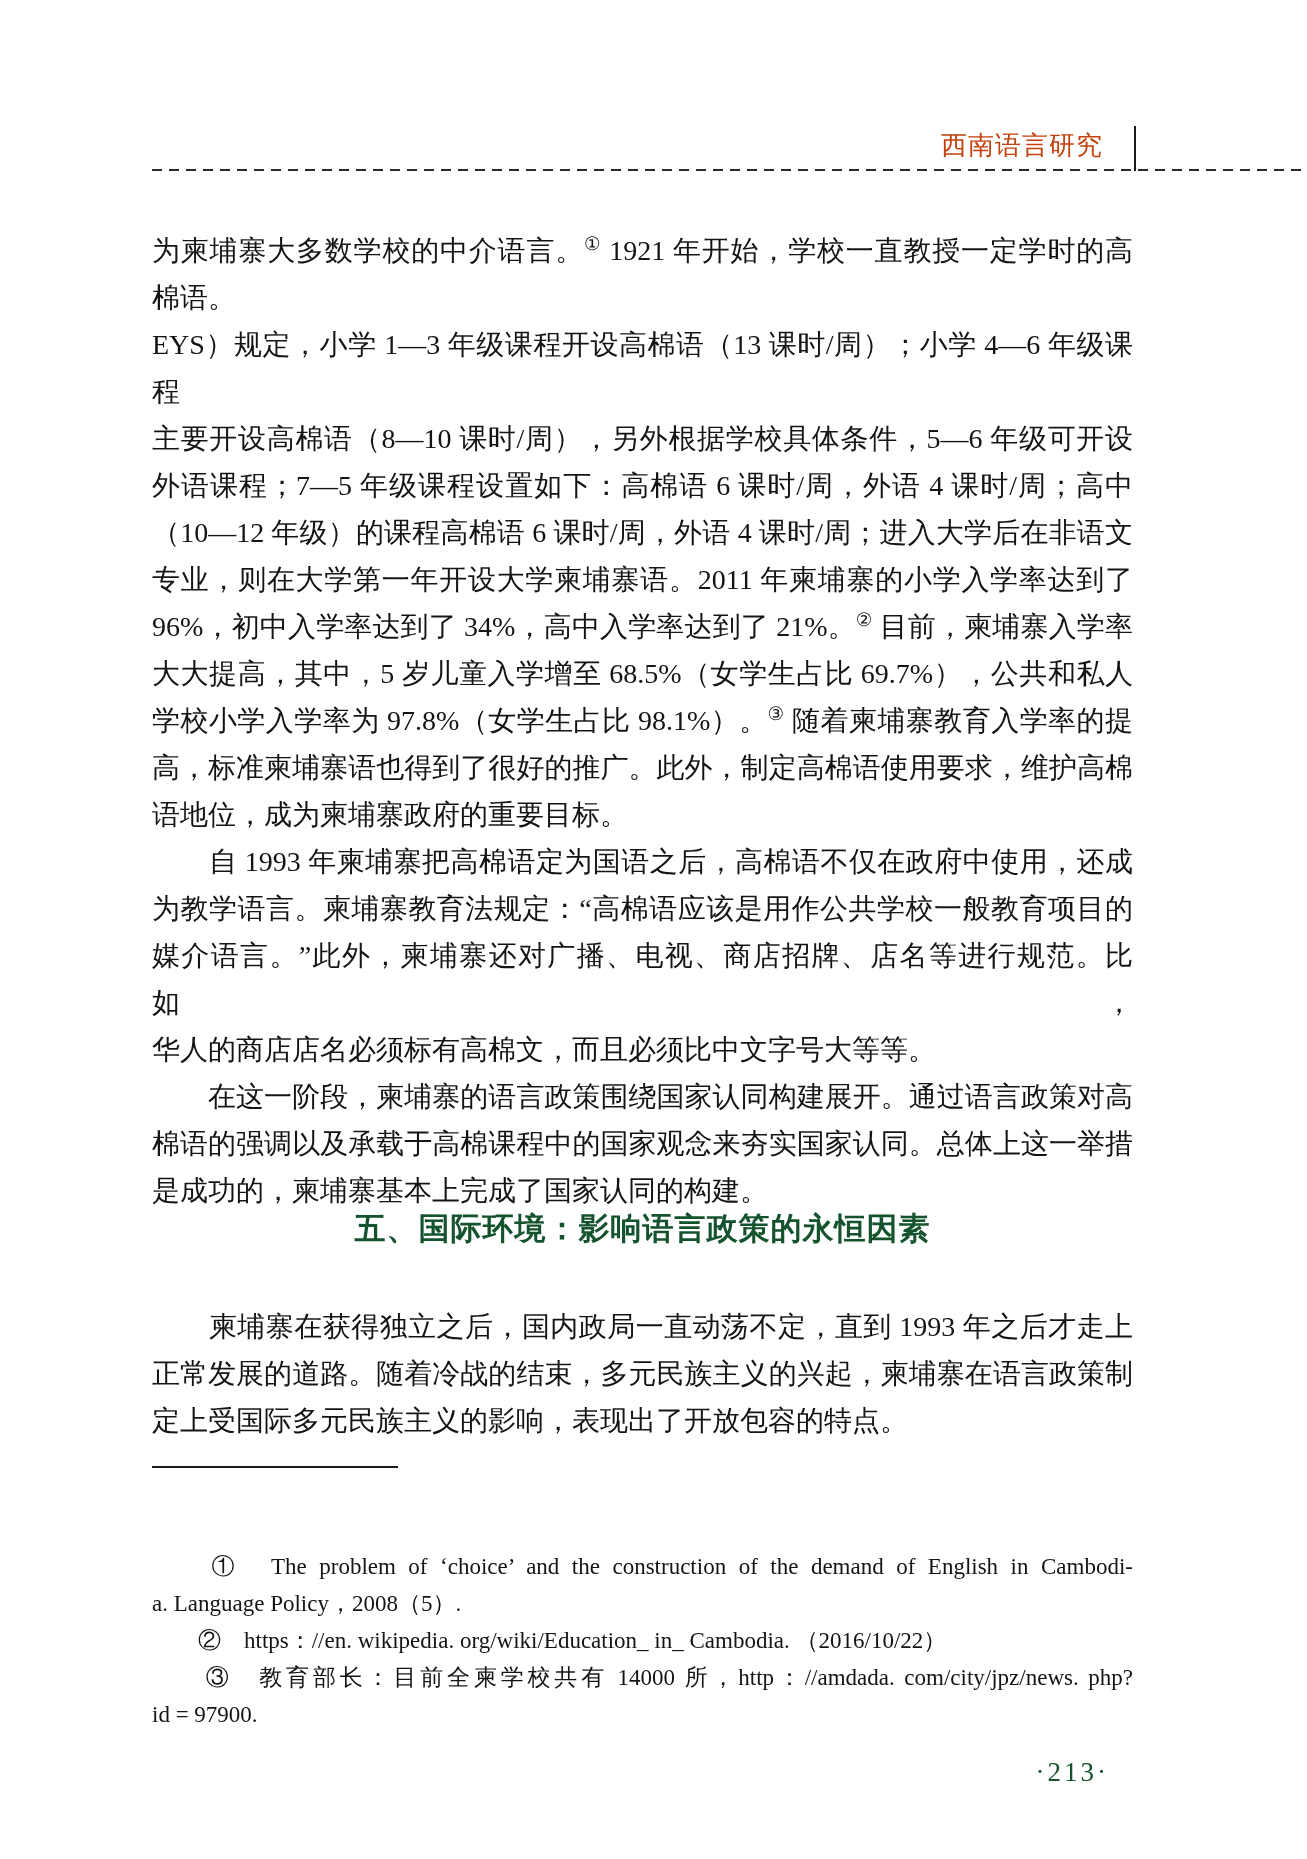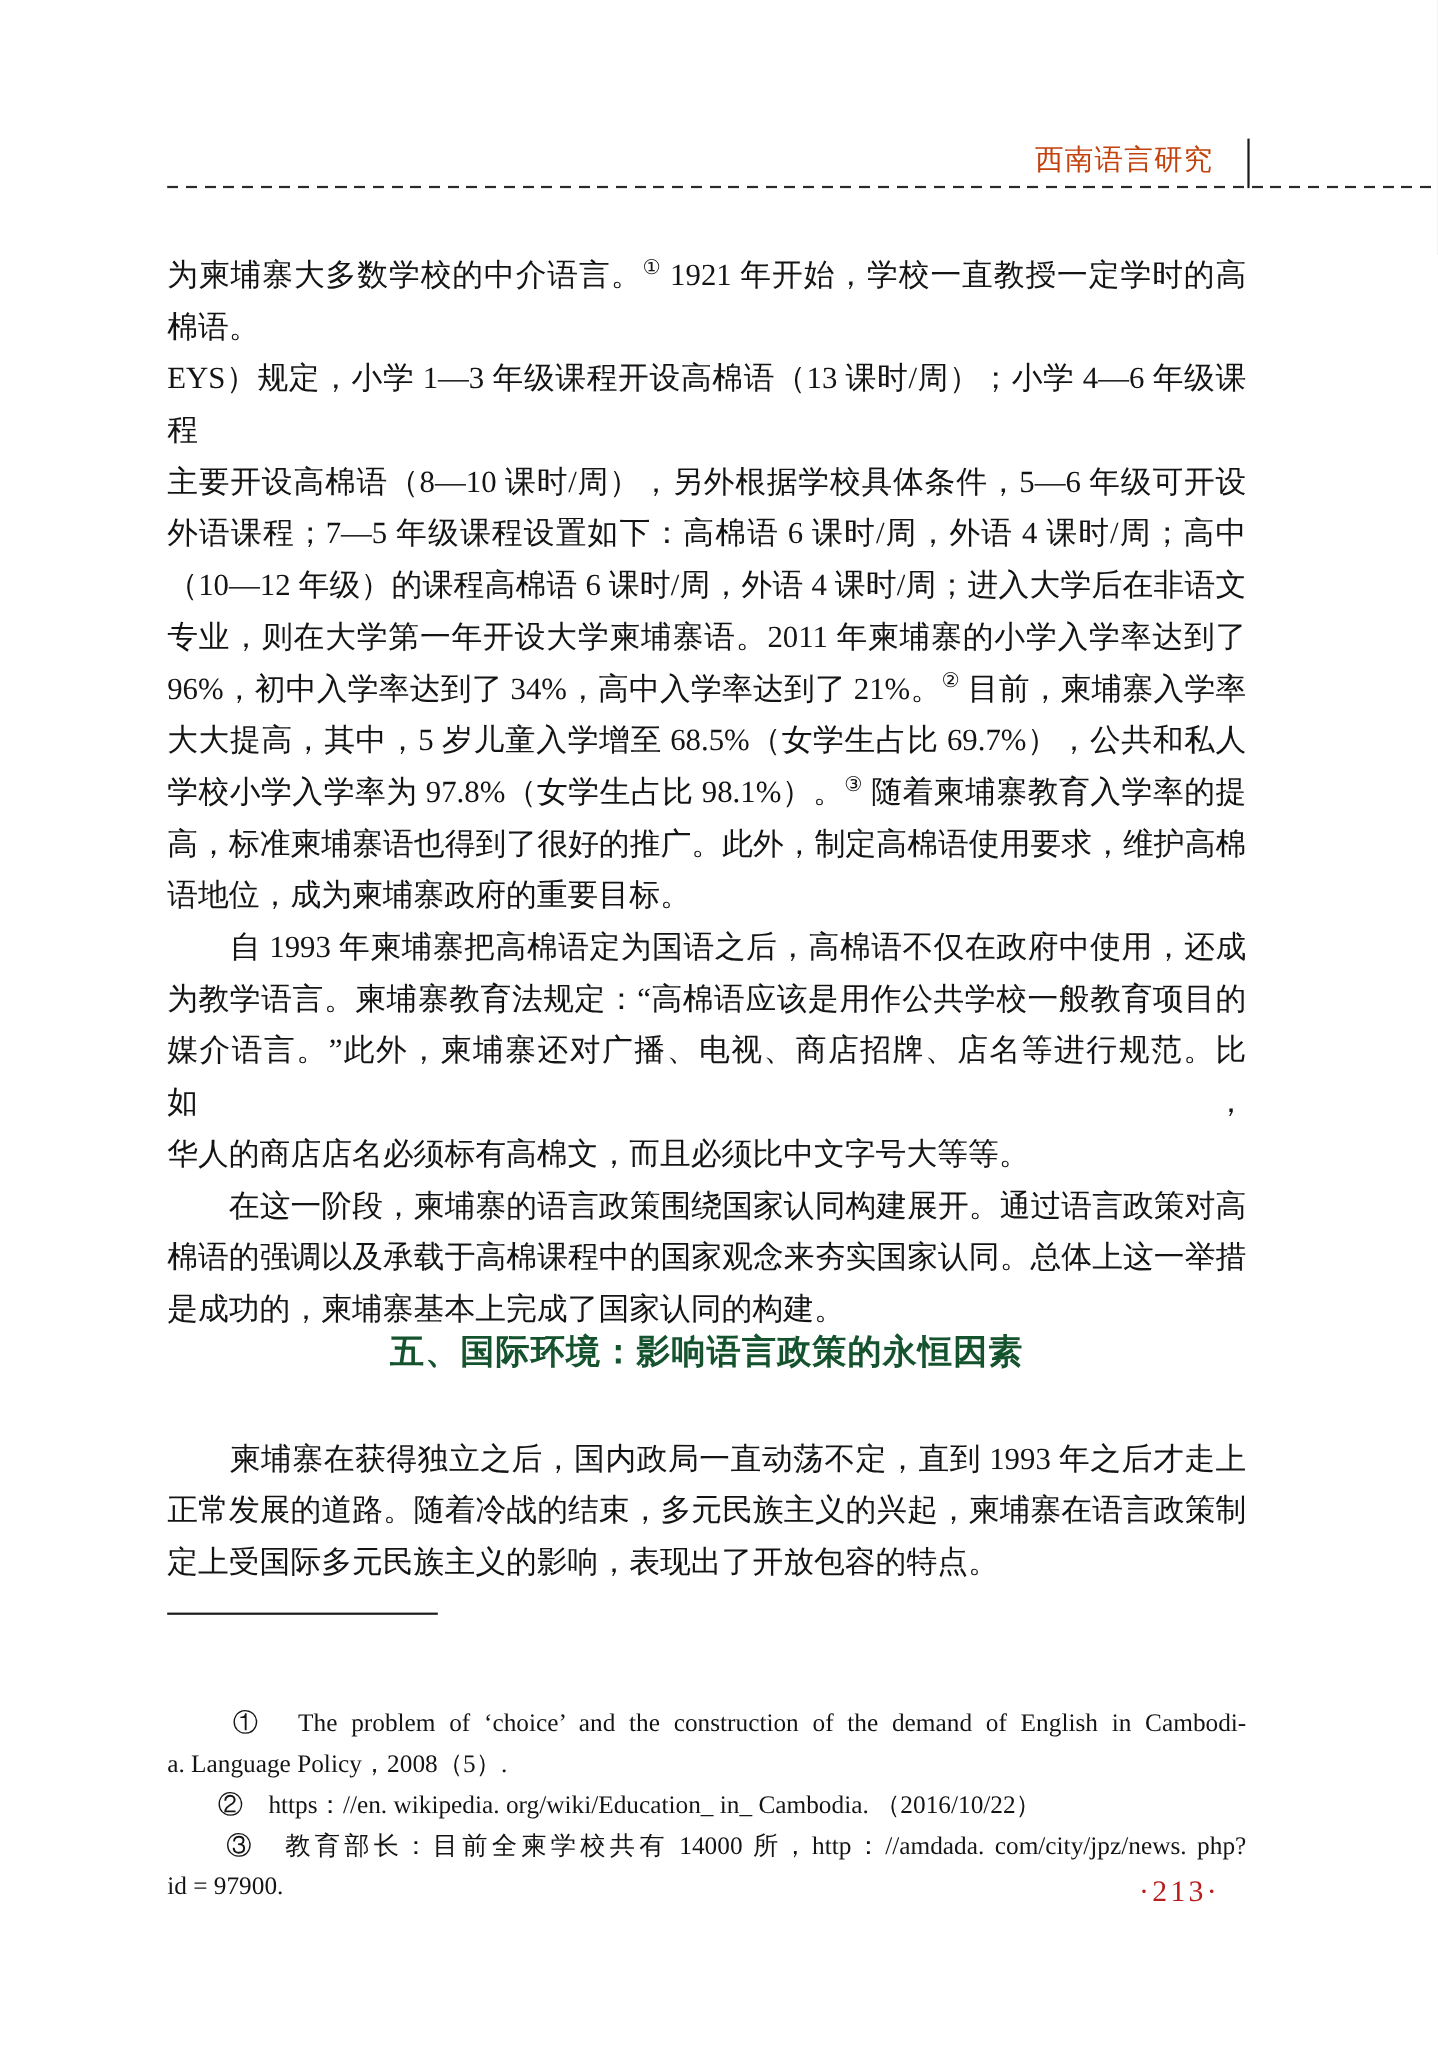--- a/index.html
+++ b/index.html
@@ -107,26 +107,26 @@
     text-align: justify;
     text-align-last: justify;
     white-space: pre-wrap;
   }
   .fn-line.end {
     text-align-last: left;
   }
   
   .page-number {
     position: absolute;
-    top: 1706px;
+    top: 1759px;
     right: 198px;
     font-size: 27px;
     line-height: 27px;
     letter-spacing: 3px;
-    color: #b91c1c;
+    color: #14532d;
     white-space: nowrap;
   }
 </style>
 </head>
 <body>
 
 <div class="page">
 
   <div class="header-title">西南语言研究</div>
   <div class="header-bar"></div>

